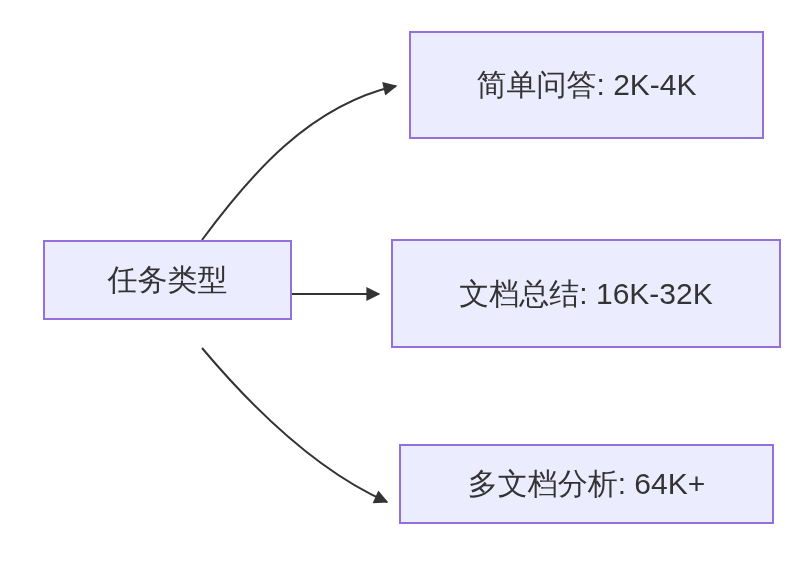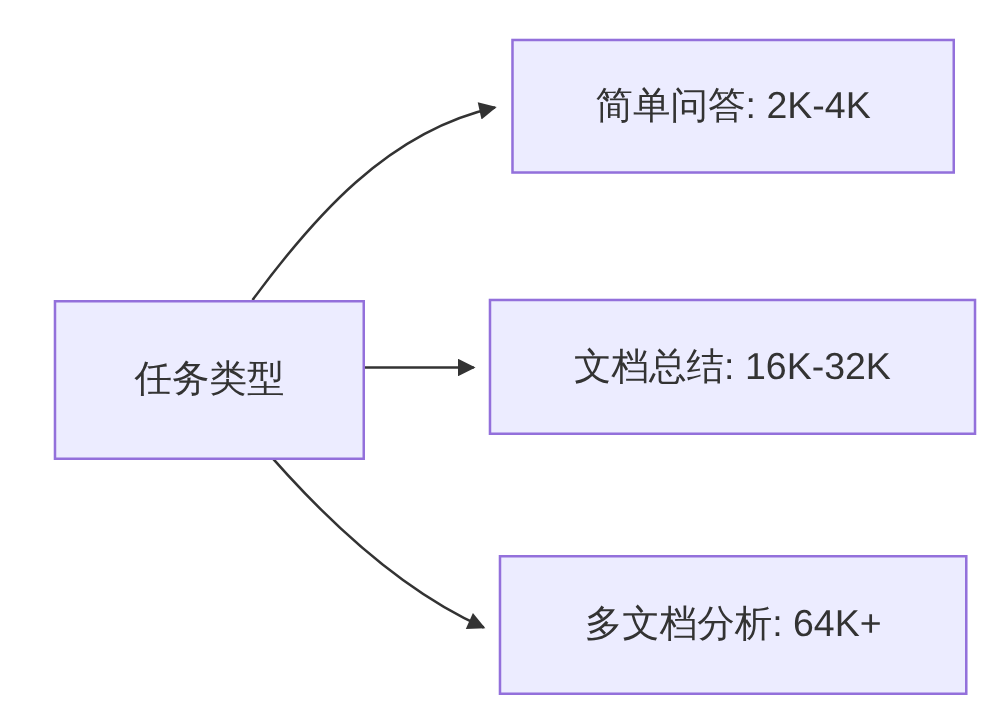--- a/index.html
+++ b/index.html
@@ -43,24 +43,24 @@
     color: var(--text-color);
     display: flex;
     align-items: center;
     justify-content: center;
     font-size: 30px;
     line-height: 1.2;
     white-space: nowrap;
     text-align: center;
     margin-left: 11px;
   }
-  .node-root   { left: 32px;  top: 240px; width: 249px; height: 128px; }
+  .node-root   { left: 32px;  top: 240px; width: 249px; height: 80px; }
   .node-top    { left: 398px; top: 31px;  width: 355px; height: 108px; }
   .node-middle { left: 380px; top: 239px; width: 390px; height: 109px; }
-  .node-bottom { left: 388px; top: 444px; width: 375px; height: 112px; }
+  .node-bottom { left: 388px; top: 444px; width: 375px; height: 80px; }
 </style>
 </head>
 <body>
 
 <div class="canvas">
 
   <svg class="edges" viewBox="0 0 787 572" xmlns="http://www.w3.org/2000/svg">
     <defs>
       <marker id="arrowhead" viewBox="0 0 10 10" refX="9" refY="5" markerUnits="userSpaceOnUse" markerWidth="16" markerHeight="14" orient="auto">
         <path class="arrowhead-shape" d="M0,0 L10,5 L0,10 Z"></path>

